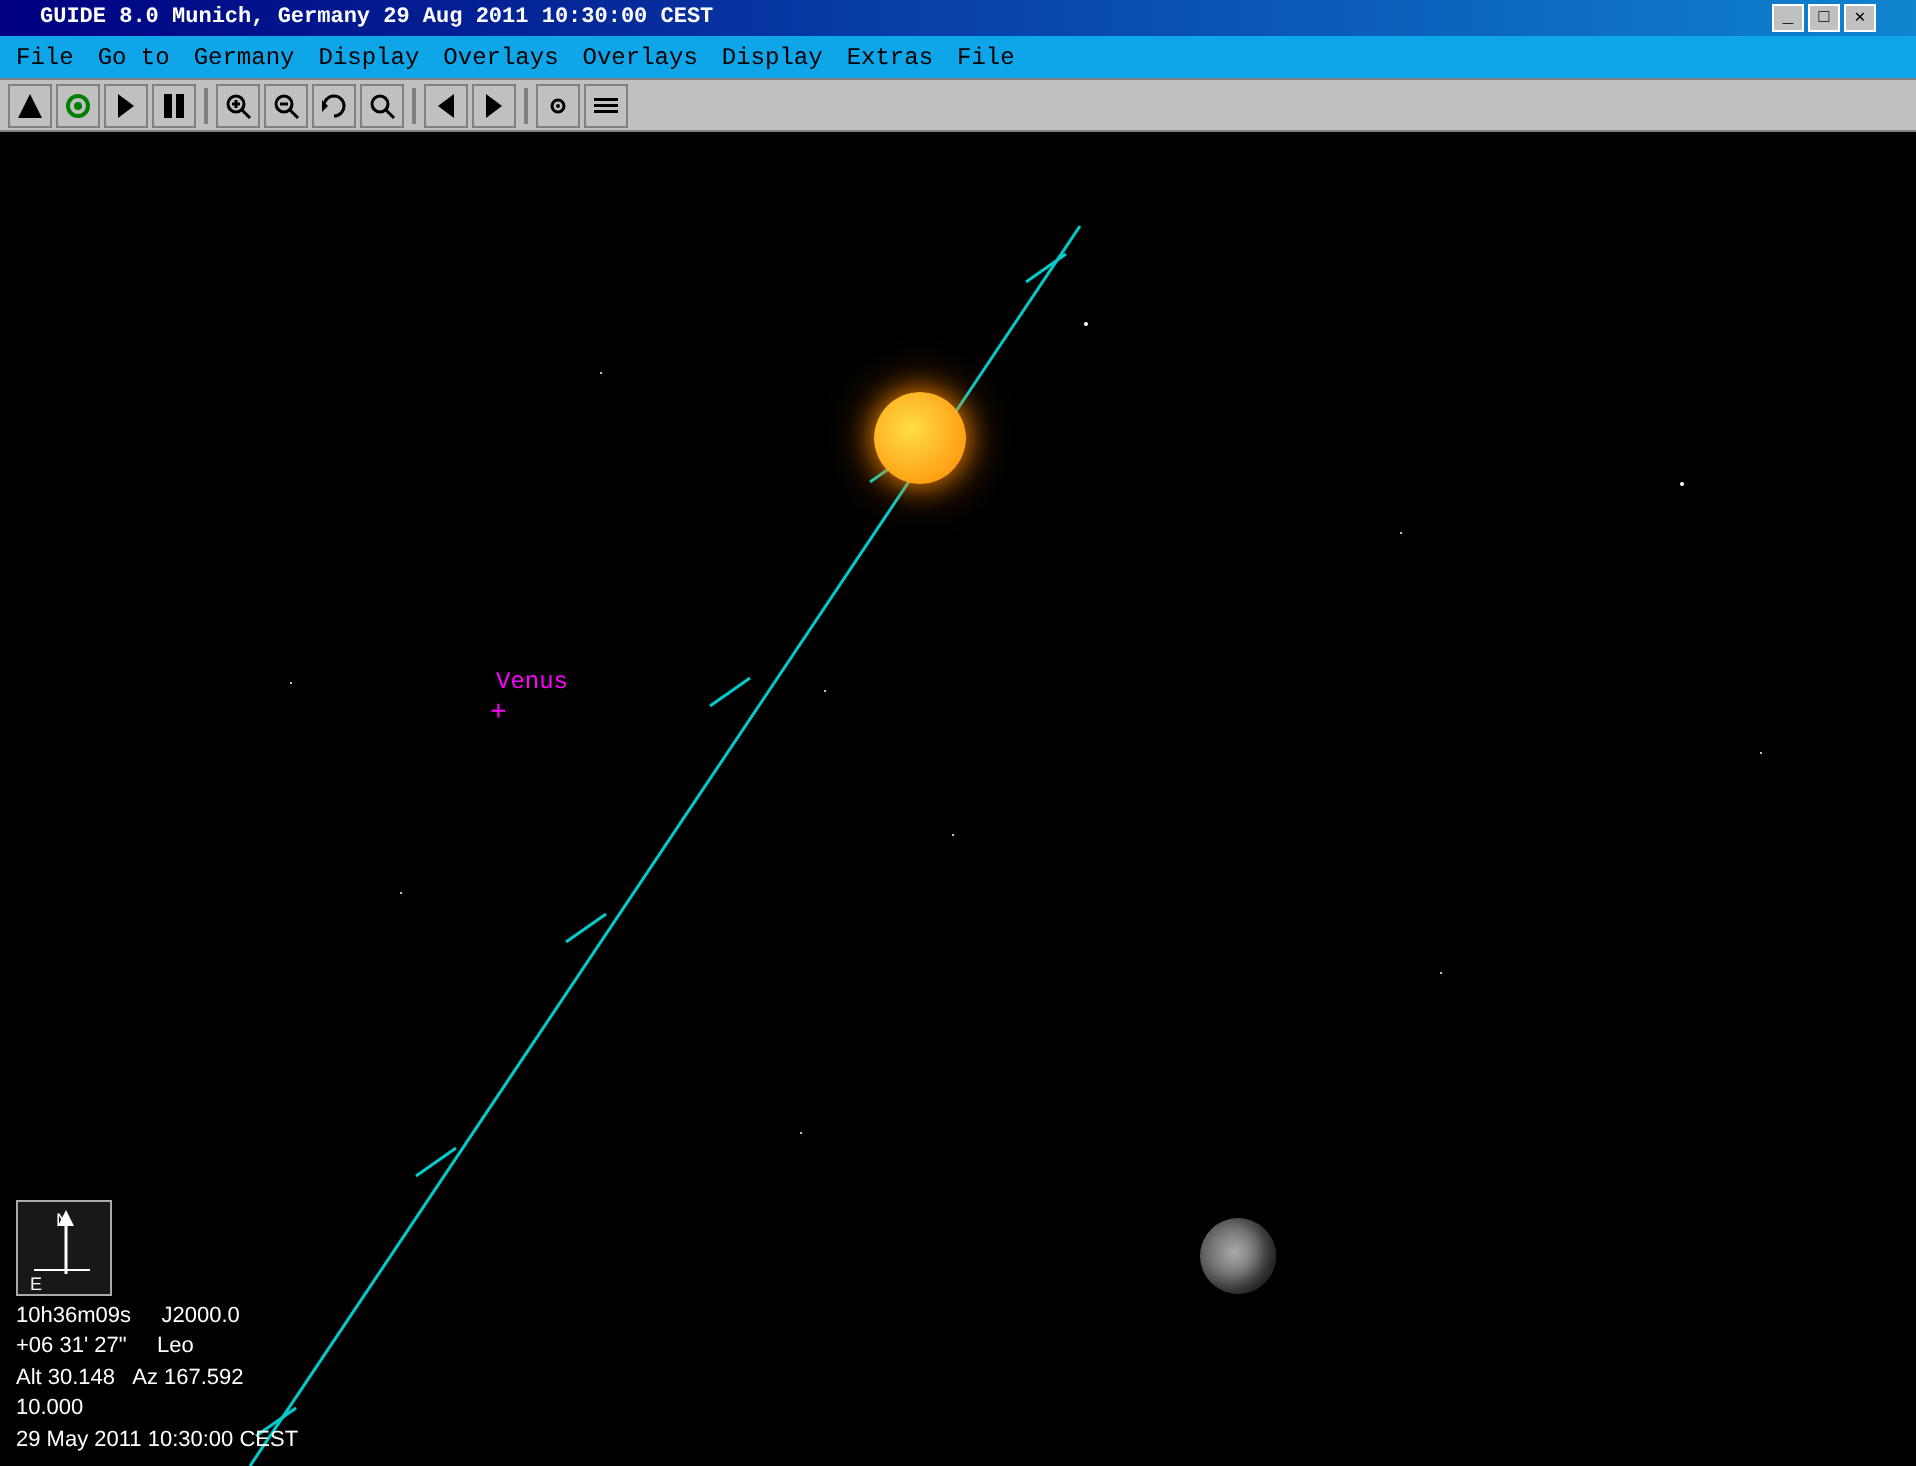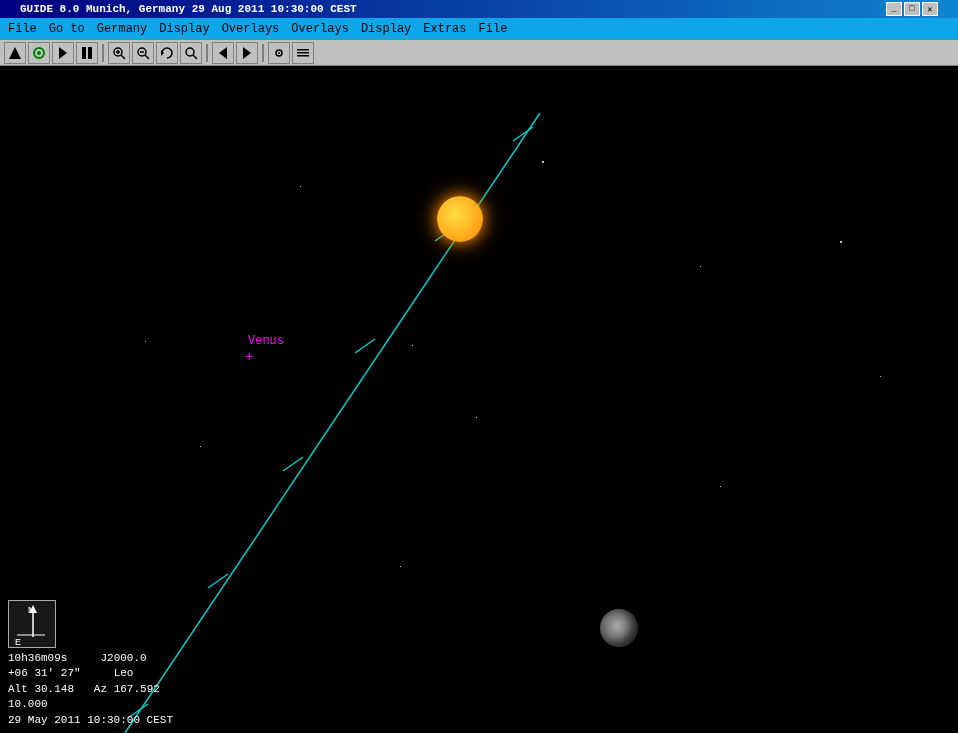--- a/index.html
+++ b/index.html
@@ -105,21 +105,21 @@
     }
 
     
     #status-info {
       position: absolute;
       bottom: 5px;
       left: 8px;
       color: #fff;
       font-size: 11px;
       line-height: 1.4;
-      font-family: Liberation Mono, monospace;
+      font-family: Liberation Sans, sans-serif;
     }
 
     
     #ecliptic-line {
       position: absolute;
       top: 0;
       left: 0;
       width: 100%;
       height: 100%;
       pointer-events: none;

